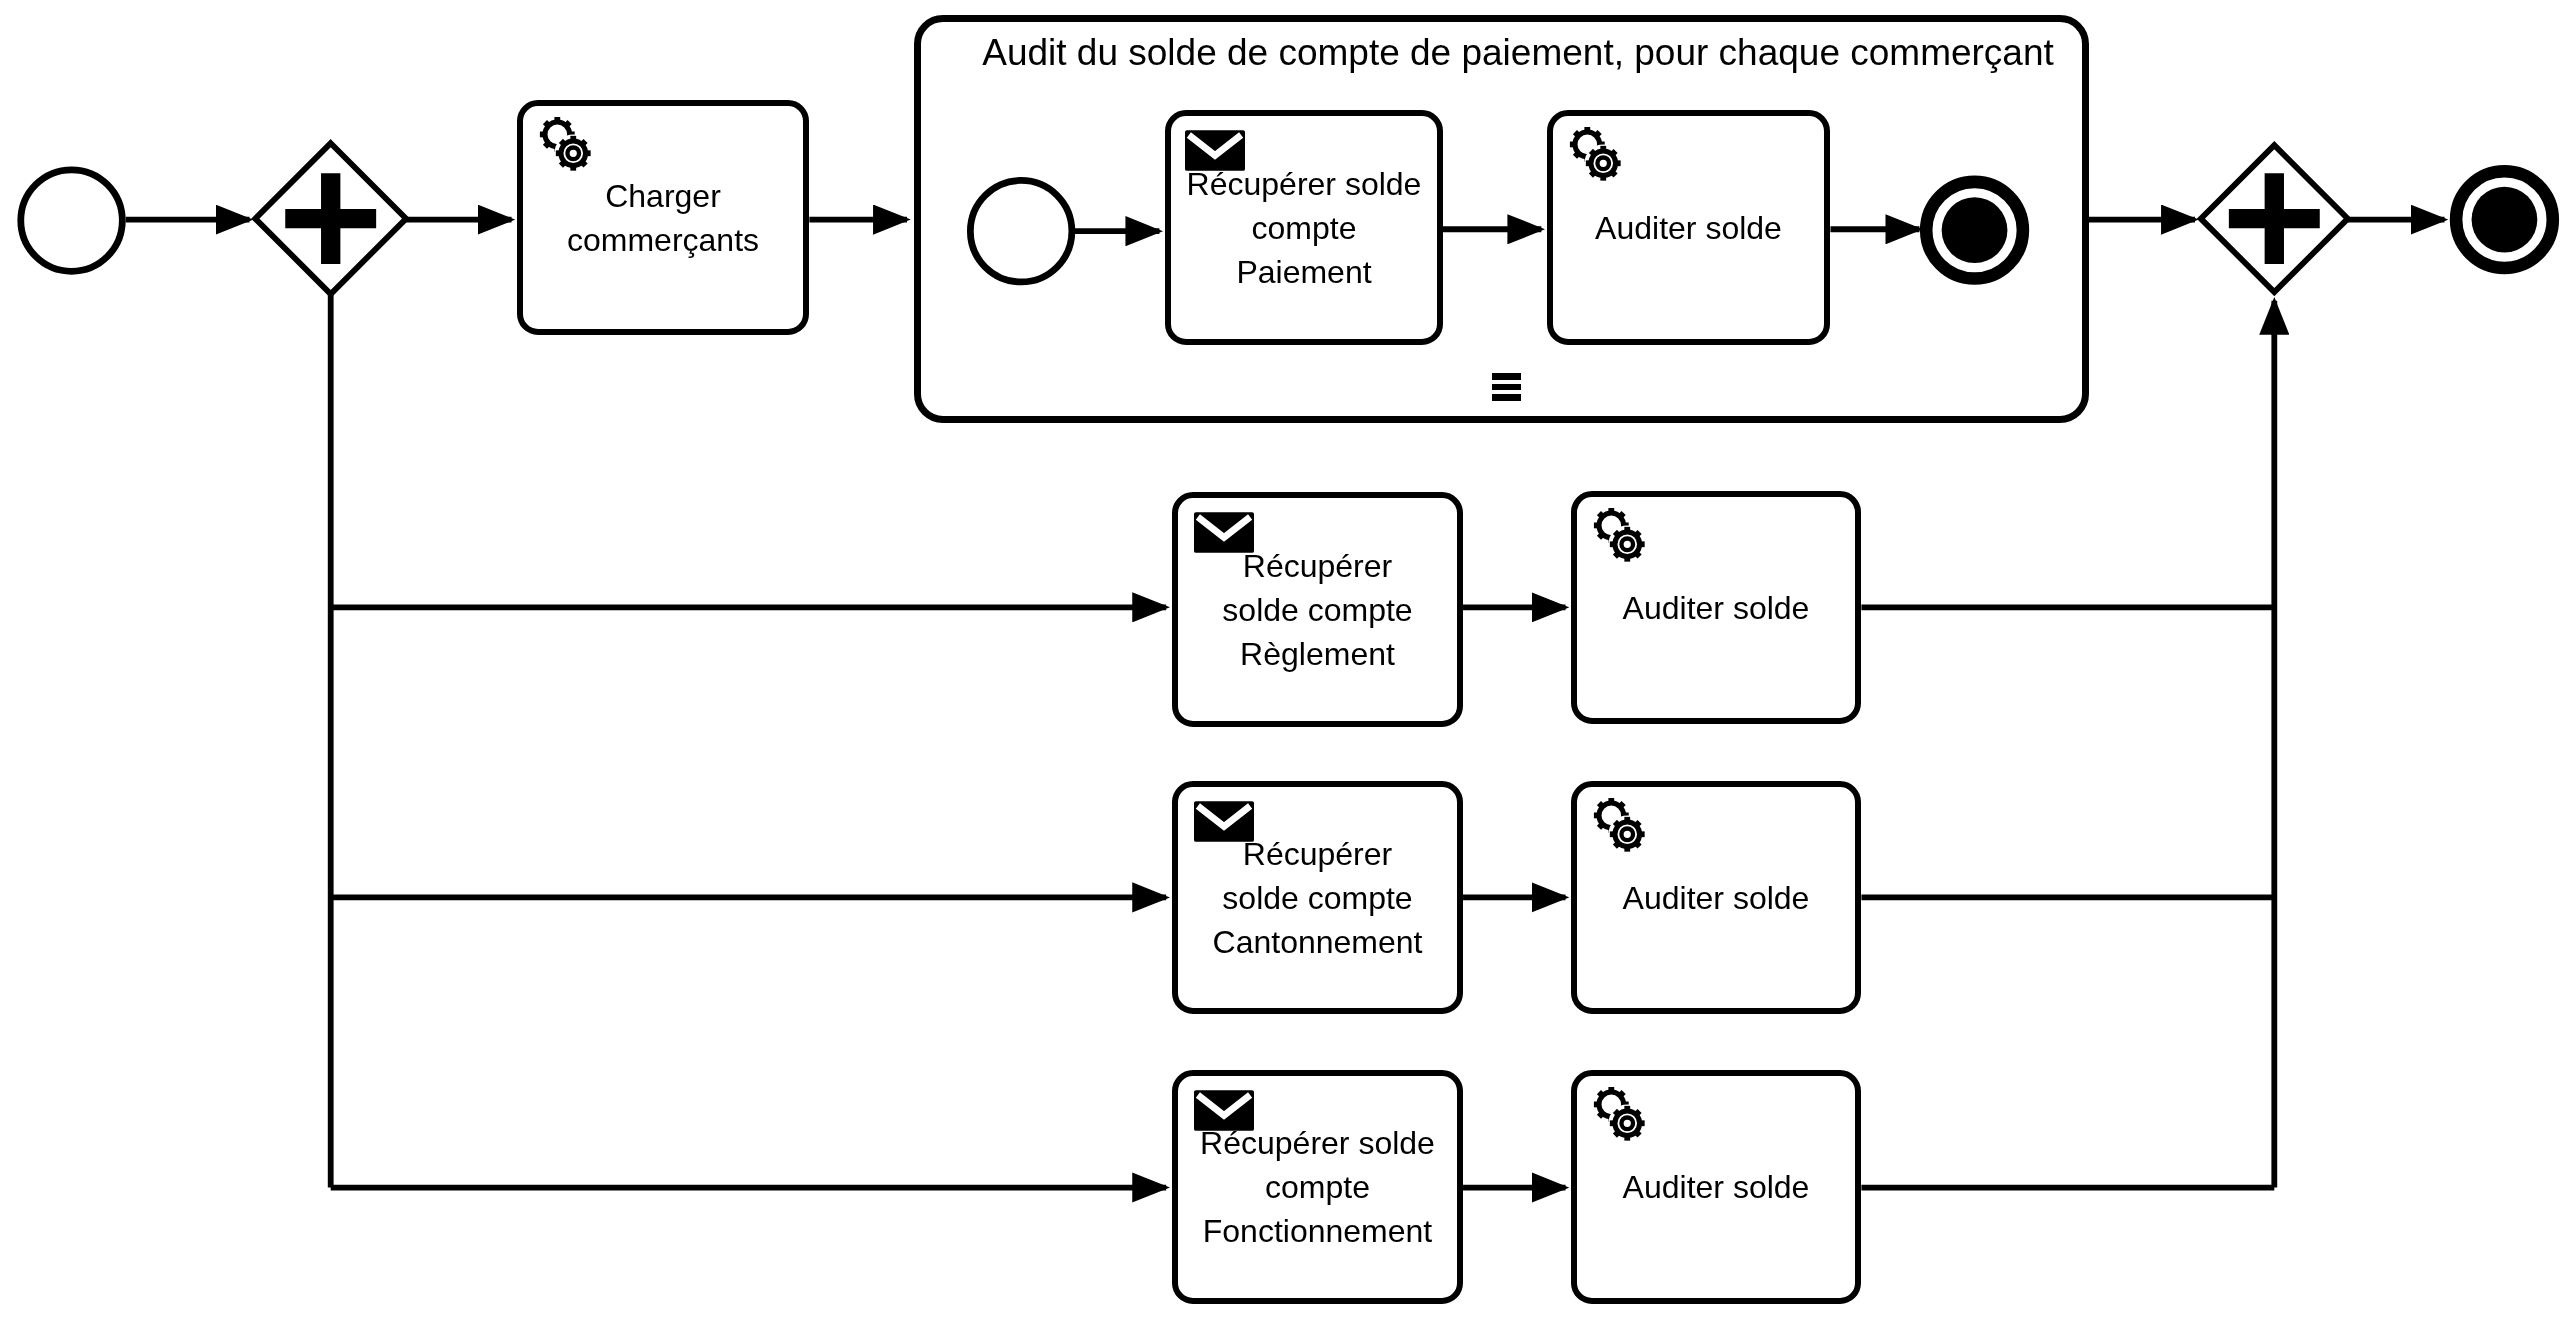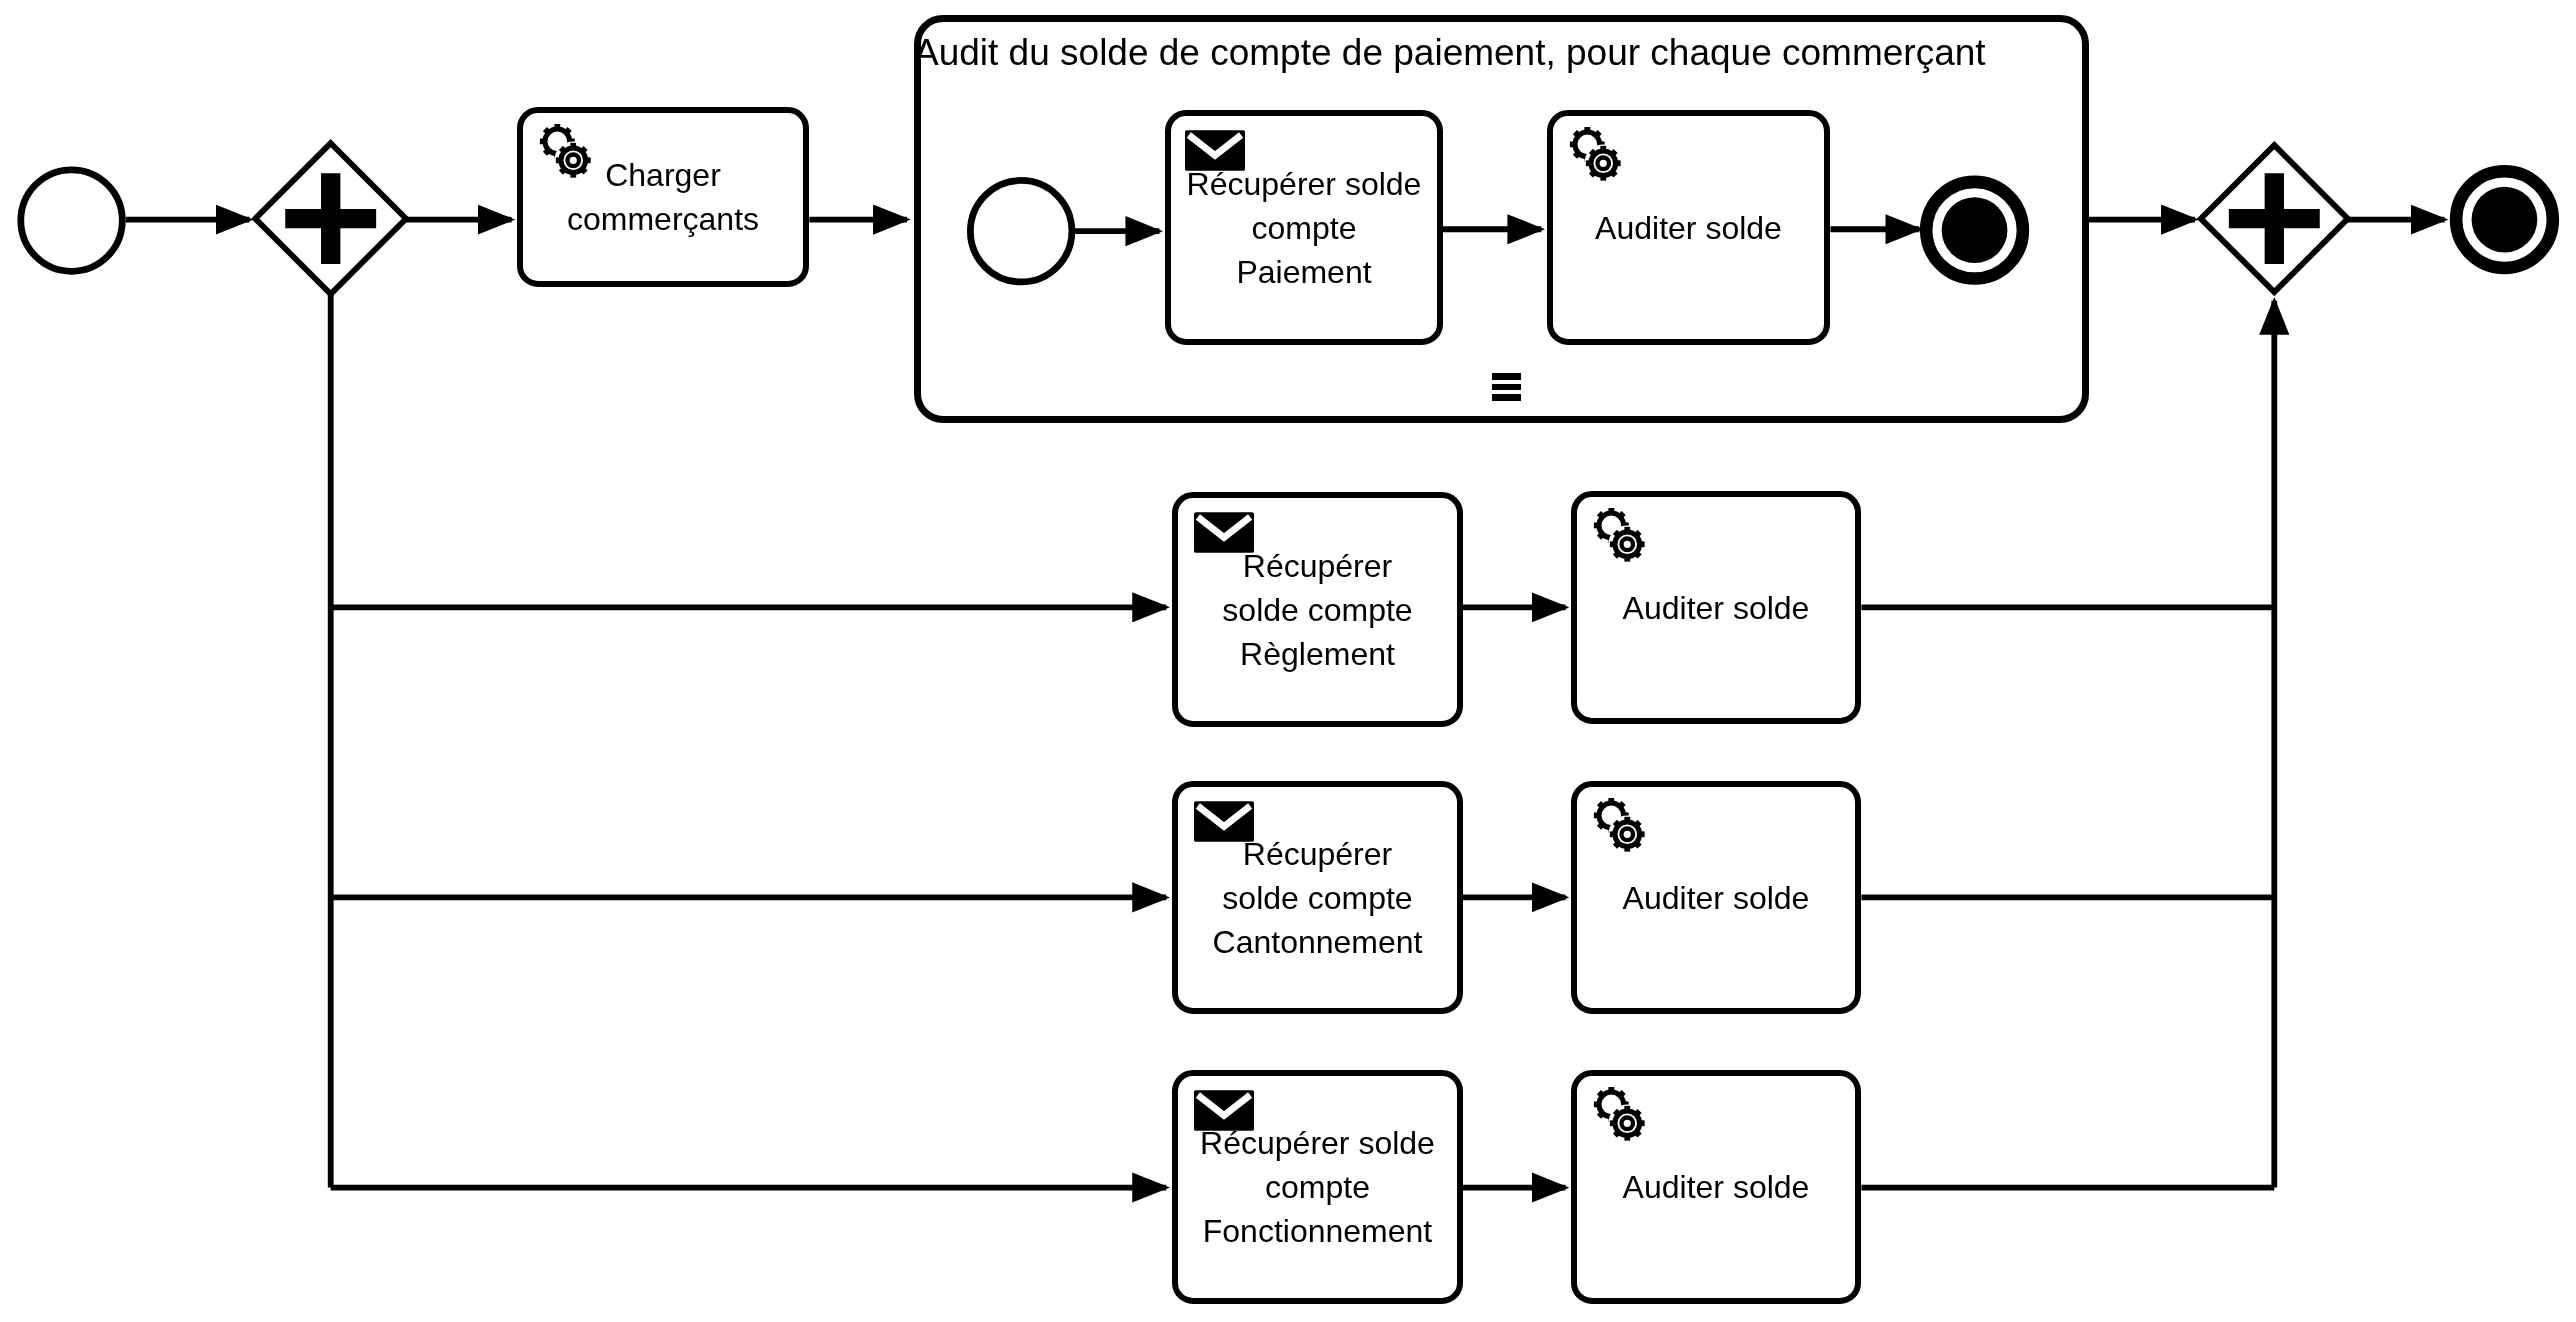--- a/index.html
+++ b/index.html
@@ -6,21 +6,21 @@
   #canvas{
     position:relative;width:2576px;height:1323px;background:#ffffff;
     font-family:"Liberation Sans",sans-serif;color:#000;overflow:hidden;
   }
   svg.layer{position:absolute;left:0;top:0;}
   .subprocess{
     position:absolute;left:914px;top:14.5px;width:1175px;height:408px;
     border:7.7px solid #000;border-radius:29px;background:#fff;box-sizing:border-box;
   }
   .sub-title{
-    position:absolute;left:914px;top:31px;width:1208px;
+    position:absolute;left:914px;top:31px;width:1208px;text-align:center;
     font-size:37px;line-height:43px;white-space:nowrap;
   }
   .task{
     position:absolute;border:6.8px solid #000;border-radius:21px;background:#fff;
     box-sizing:border-box;display:flex;align-items:center;justify-content:center;
   }
   .task-label{
     white-space:pre-line;text-align:center;font-size:32px;line-height:44px;
   }
   .icon{position:absolute;left:12.6px;top:10.6px;}
@@ -122,21 +122,21 @@
   </svg>
 
   <div class="sub-title">Audit du solde de compte de paiement, pour chaque commerçant</div>
 
   <div class="mi-marker">
     <div class="bar"></div>
     <div class="bar"></div>
     <div class="bar"></div>
   </div>
 
-  <div class="task" style="left:517px;top:107px;width:292px;height:180px;">
+  <div class="task" style="left:517px;top:100px;width:292px;height:235px;">
     <svg class="icon" viewBox="0 0 40 40" width="60" height="58">
         <use href="#svc-gear"></use>
       </svg>
     <div class="task-label">Charger
 commerçants</div>
   </div>
 
   <div class="task" style="left:1165px;top:110px;width:278px;height:235px;">
     <svg class="icon" style="top:13.5px;left:13.5px;" viewBox="0 0 62 42" width="60" height="41">
         <use href="#msg-envelope"></use>

